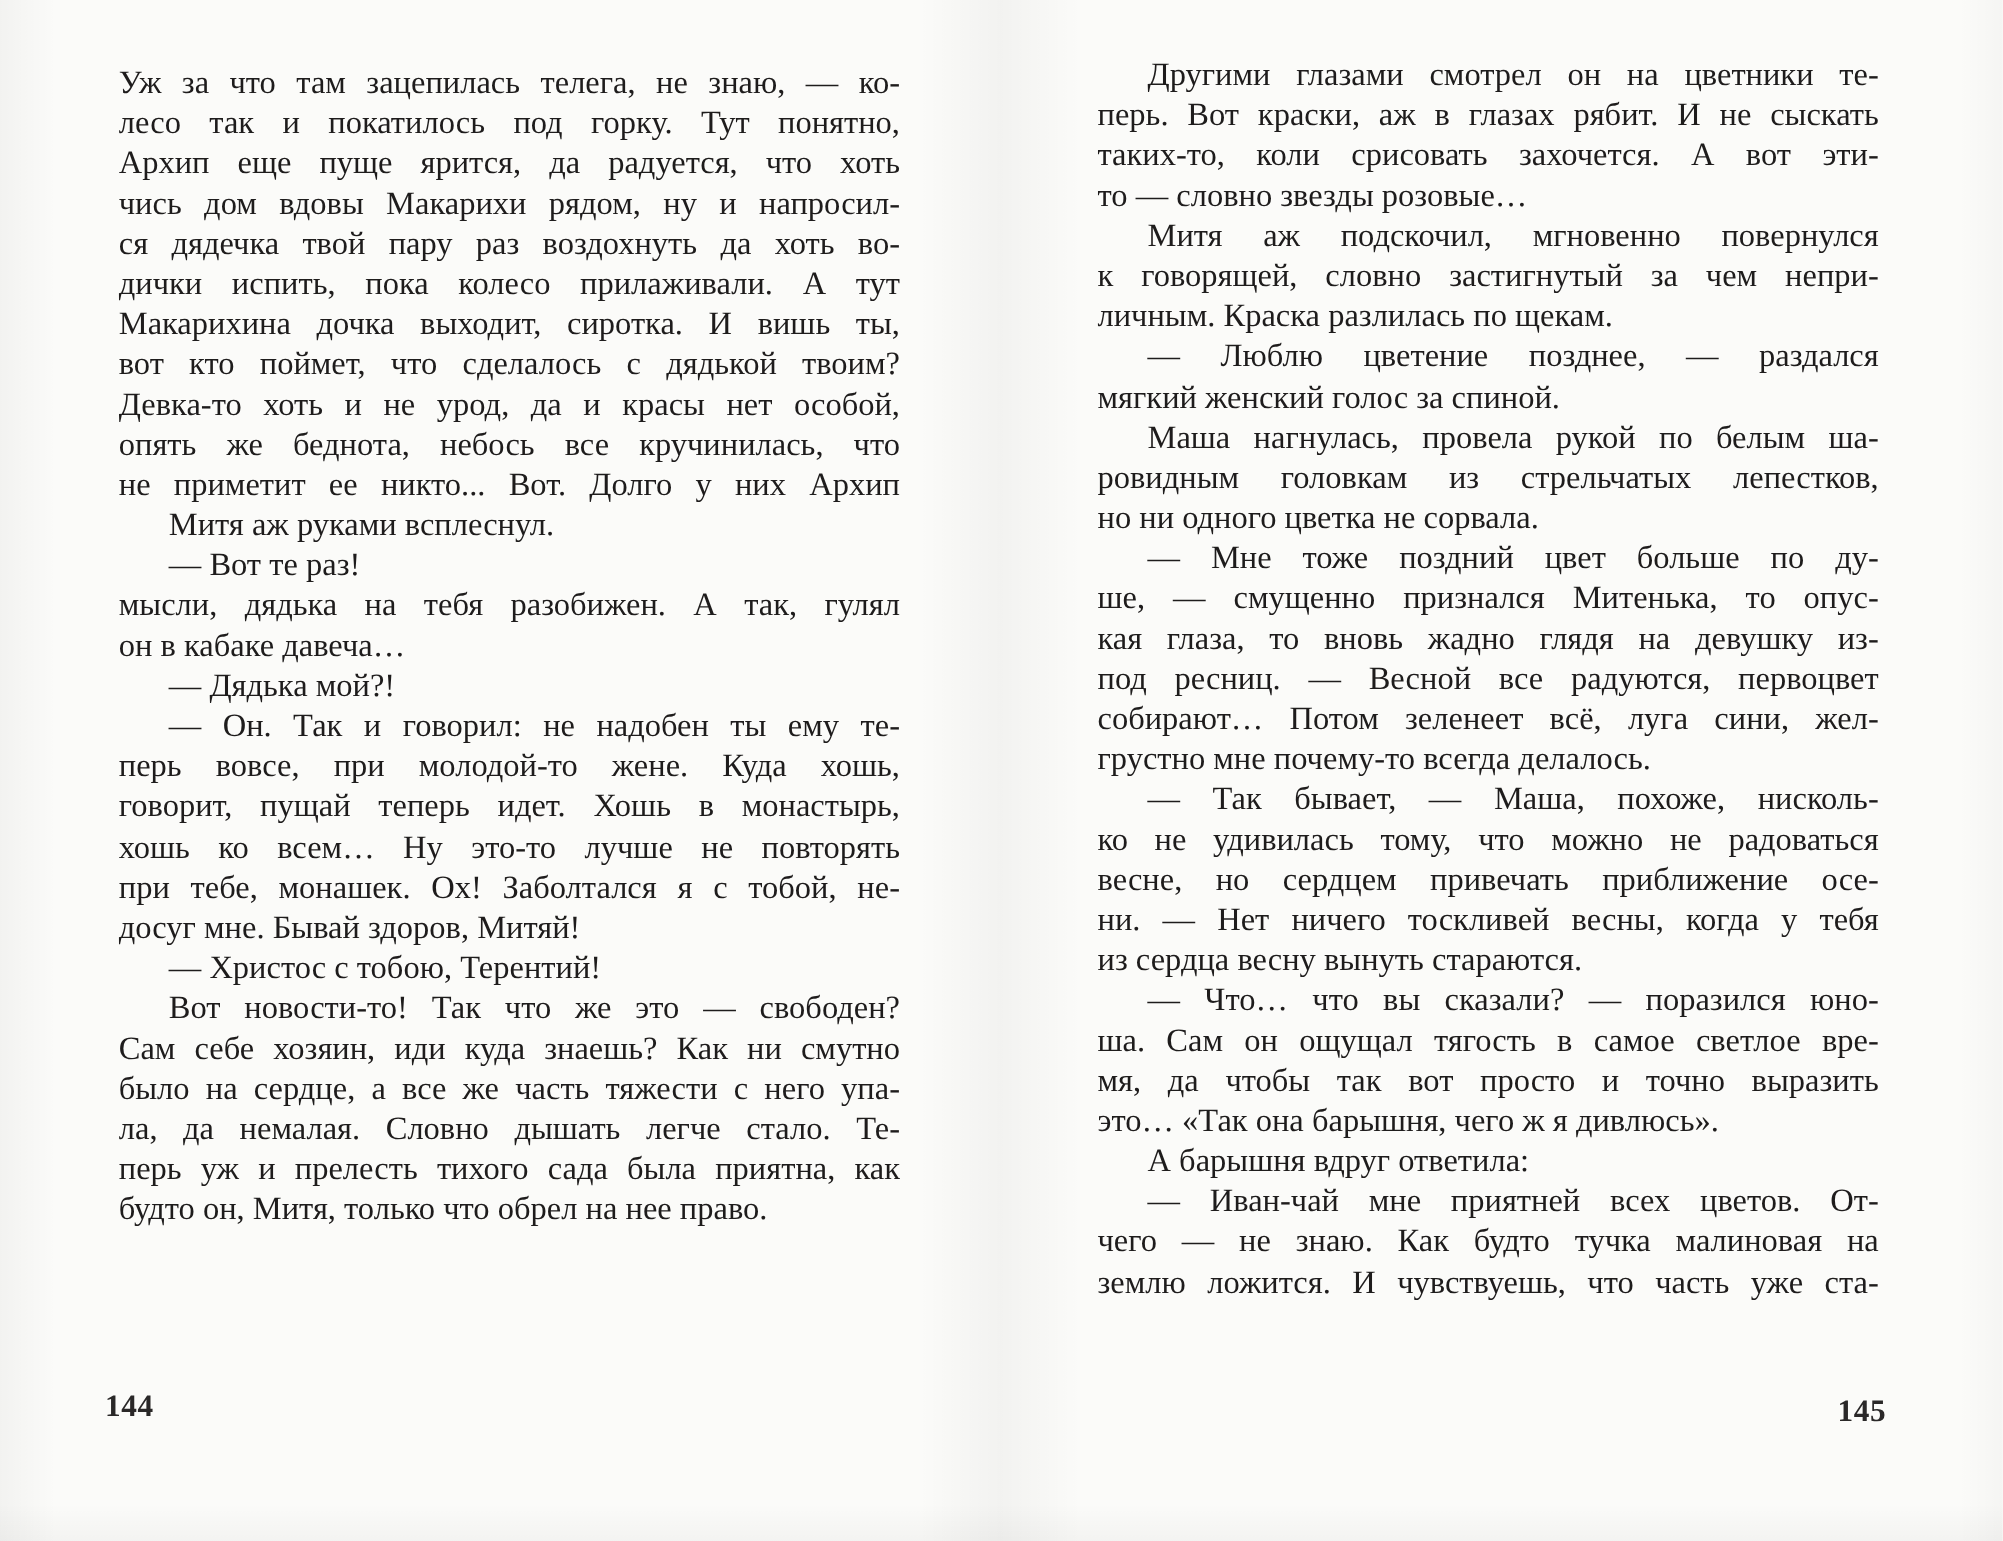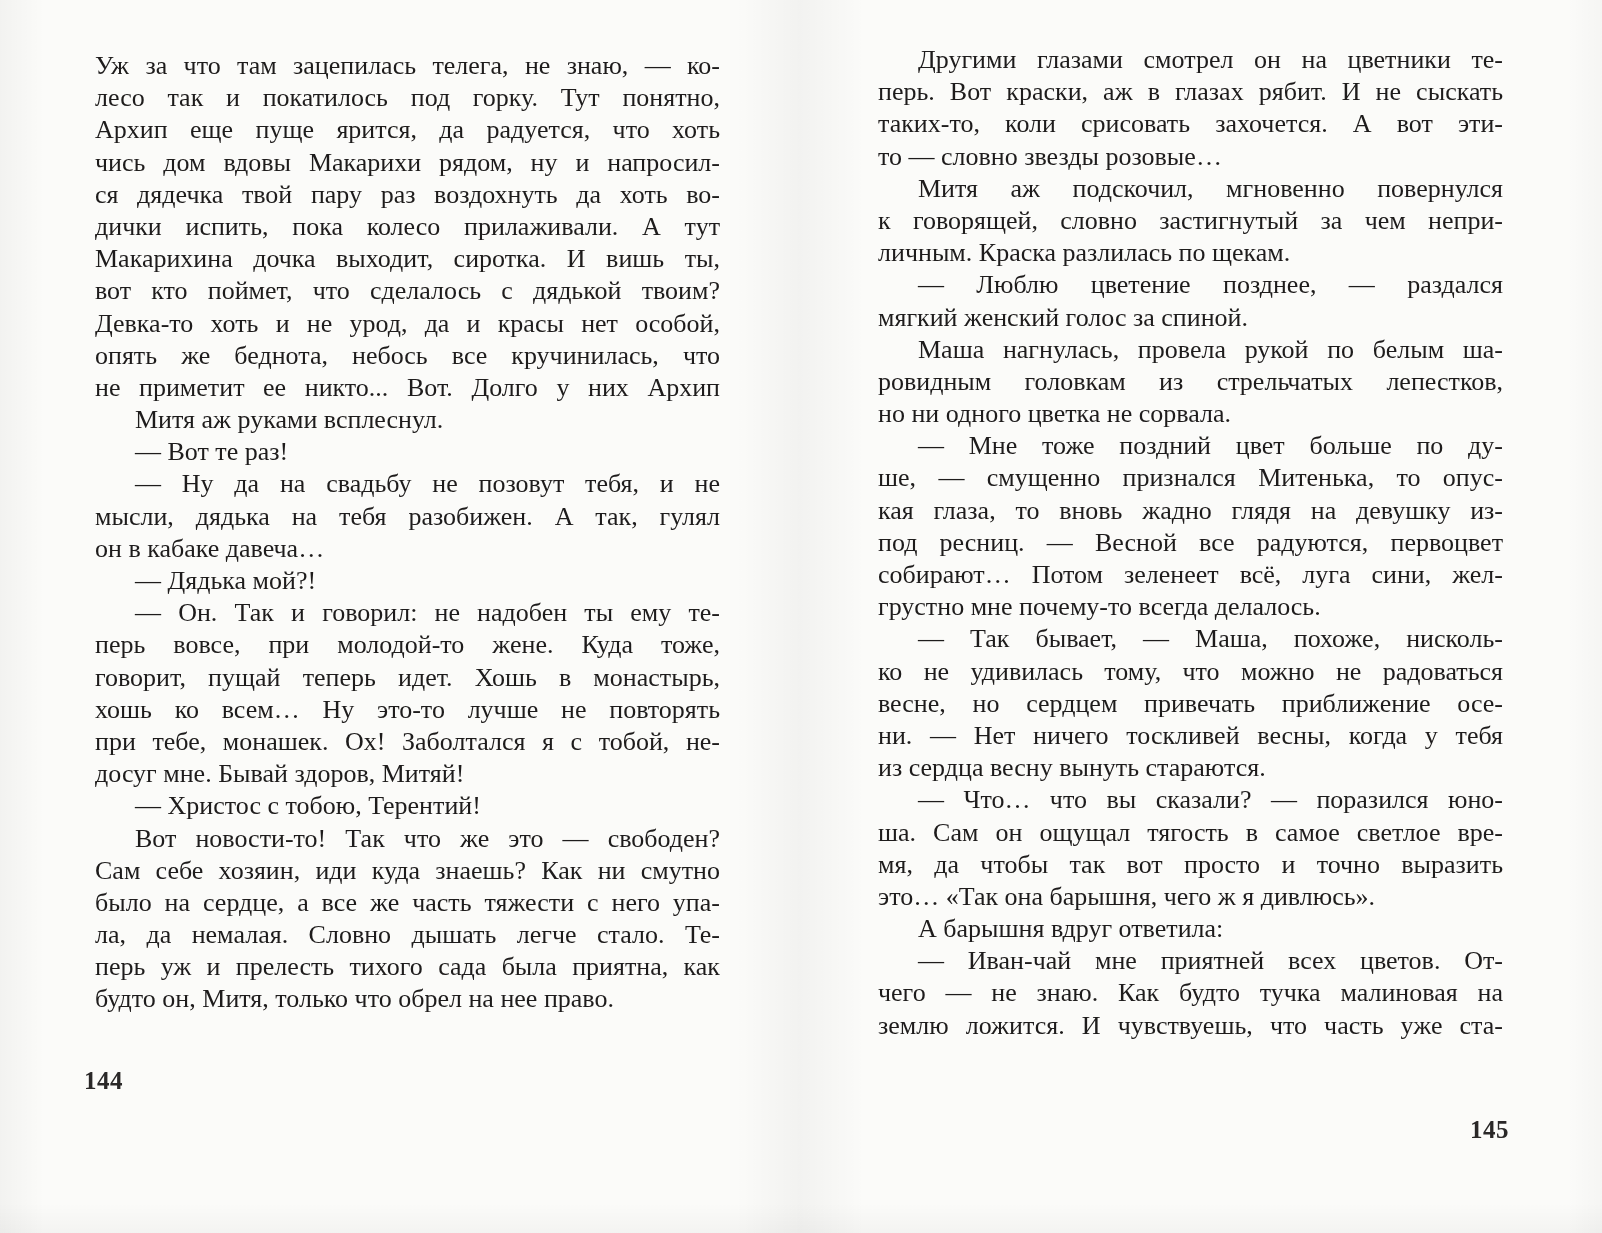--- a/index.html
+++ b/index.html
@@ -37,21 +37,21 @@
   }
   .line.endline { text-align-last: left; }
   .line.indent  { text-indent: 40px; }
   .page-number {
     position: absolute;
     font-size: 25px;
     font-weight: bold;
     letter-spacing: 0.5px;
     color: #2a2828;
   }
-  .page-number.num-left  { left: 84px;   top: 1067px; }
+  .page-number.num-left  { left: 84px;   top: 1112px; }
   .page-number.num-right { left: 1470px; top: 1116px; }
 </style>
 </head>
 <body>
 
 <div class="spread">
 
   <section>
     <div class="text-col left">
         <div class="para">
@@ -67,30 +67,29 @@
           <div class="line">опять же беднота, небось все кручинилась, что</div>
           <div class="line">не приметит ее никто... Вот. Долго у них Архип</div>
         </div>
         <div class="para">
           <div class="line indent endline">Митя аж руками всплеснул.</div>
         </div>
         <div class="para">
           <div class="line indent endline">— Вот те раз!</div>
         </div>
         <div class="para">
-          <div class="line indent">— Ну да на свадьбу не позовут тебя, и не</div>
           <div class="line">мысли, дядька на тебя разобижен. А так, гулял</div>
           <div class="line endline">он в кабаке давеча…</div>
         </div>
         <div class="para">
           <div class="line indent endline">— Дядька мой?!</div>
         </div>
         <div class="para">
           <div class="line indent">— Он. Так и говорил: не надобен ты ему те-</div>
-          <div class="line">перь вовсе, при молодой-то жене. Куда тоже,</div>
+          <div class="line">перь вовсе, при молодой-то жене. Куда хошь,</div>
           <div class="line">говорит, пущай теперь идет. Хошь в монастырь,</div>
           <div class="line">хошь ко всем… Ну это-то лучше не повторять</div>
           <div class="line">при тебе, монашек. Ох! Заболтался я с тобой, не-</div>
           <div class="line endline">досуг мне. Бывай здоров, Митяй!</div>
         </div>
         <div class="para">
           <div class="line indent endline">— Христос с тобою, Терентий!</div>
         </div>
         <div class="para">
           <div class="line indent">Вот новости-то! Так что же это — свободен?</div>

